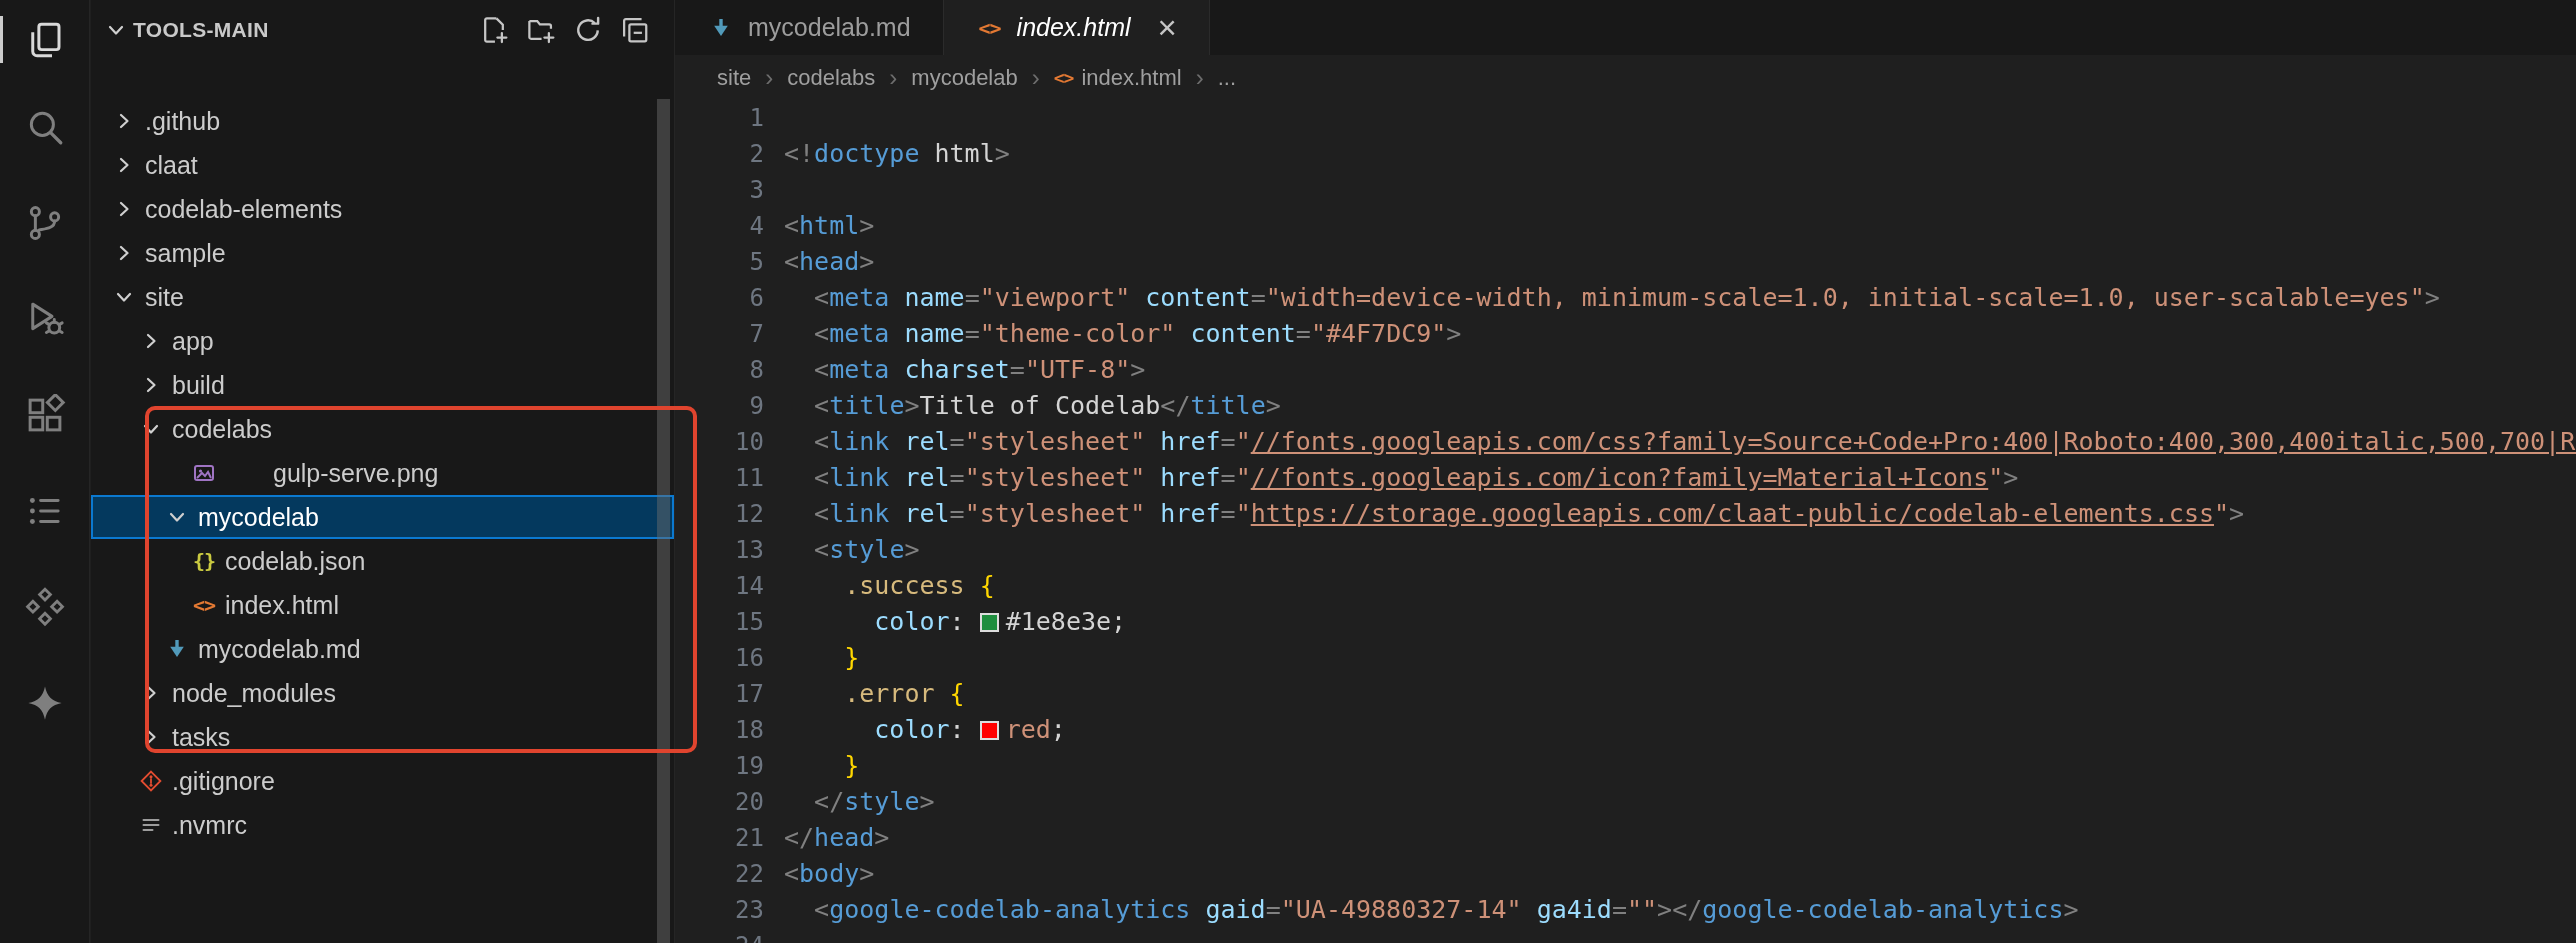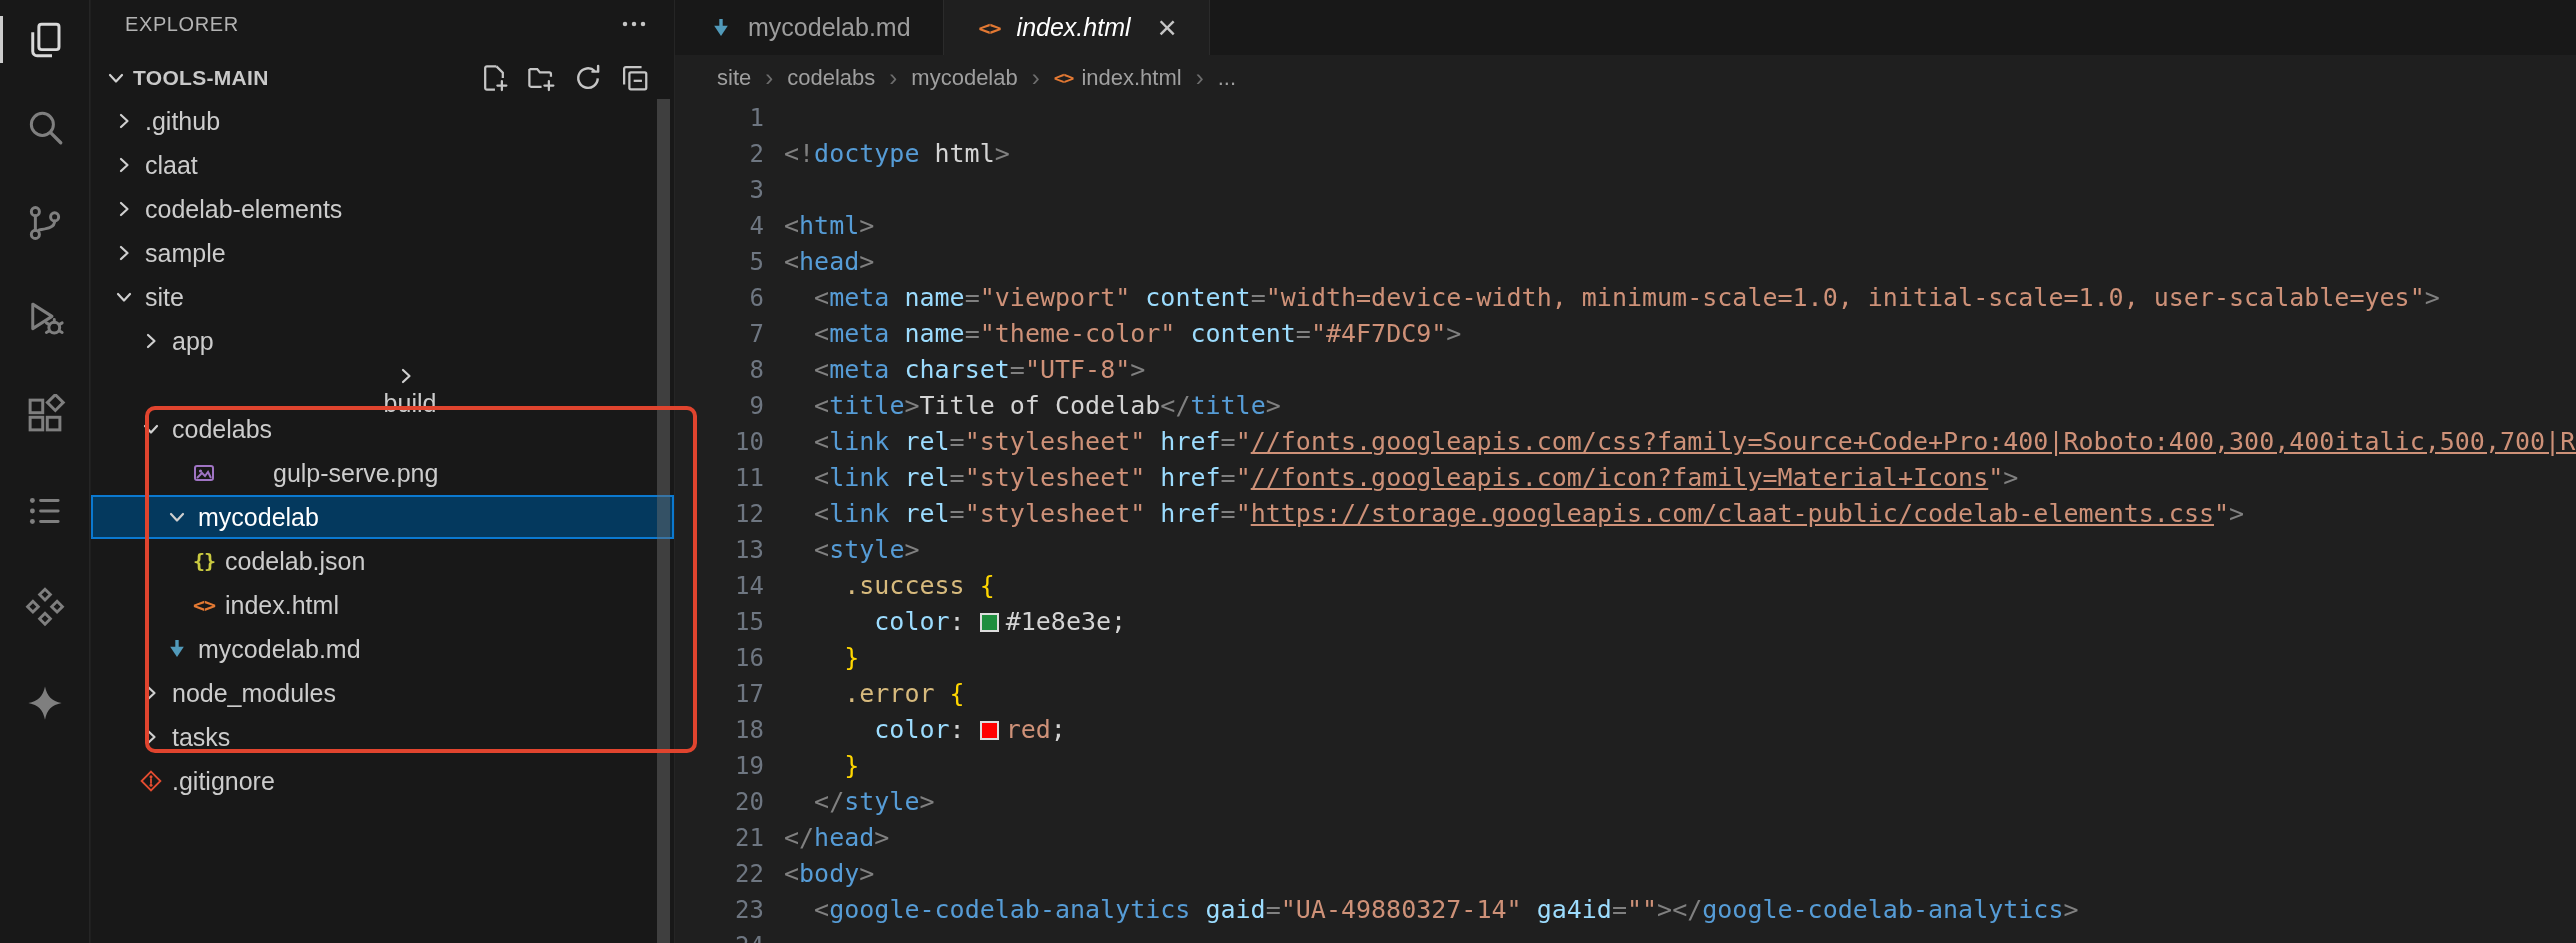--- a/index.html
+++ b/index.html
@@ -148,30 +148,20 @@
       <div class="ab-item">
         <span class="icon ">
           <svg viewBox="0 0 24 24" width="42" height="42">
             <path d="M12 2.5 C13.2 8.2 15.8 10.8 21.5 12 C15.8 13.2 13.2 15.8 12 21.5 C10.8 15.8 8.2 13.2 2.5 12 C8.2 10.8 10.8 8.2 12 2.5 Z" fill="currentColor"></path>
           </svg>
         </span>
       </div>
     </nav>
 
   <aside class="sidebar">
-    <div class="sidebar-header">
-      <span class="sidebar-title">EXPLORER</span>
-      <span class="header-action">
-          <svg viewBox="0 0 16 16" width="30" height="30" fill="currentColor">
-            <circle cx="3.2" cy="8" r="1.2"></circle>
-            <circle cx="8" cy="8" r="1.2"></circle>
-            <circle cx="12.8" cy="8" r="1.2"></circle>
-          </svg>
-        </span>
-    </div>
     <div class="section-row">
       <span class="icon twistie">
           <svg viewBox="0 0 26 26" width="26" height="26">
             <path d="M7 10 L13 16.5 L19 10" fill="none" stroke="currentColor" stroke-width="2.2" stroke-linecap="round" stroke-linejoin="round"></path>
           </svg>
         </span>
       <span class="section-label">TOOLS-MAIN</span>
       <span class="section-actions">
           <span class="section-action">
             <span class="icon ">
@@ -251,21 +241,21 @@
           <span class="tree-label">site</span>
         </div>
         <div class="tree-row" style="padding-left: 47px;">
           <span class="icon twistie">
             <svg viewBox="0 0 26 26" width="26" height="26">
               <path d="M10 7 L16.5 13 L10 19" fill="none" stroke="currentColor" stroke-width="2.2" stroke-linecap="round" stroke-linejoin="round"></path>
             </svg>
           </span>
           <span class="tree-label">app</span>
         </div>
-        <div class="tree-row" style="padding-left: 47px; flex-direction: column;">
+        <div class="tree-row" style="padding-left: 47px;">
           <span class="icon twistie">
             <svg viewBox="0 0 26 26" width="26" height="26">
               <path d="M10 7 L16.5 13 L10 19" fill="none" stroke="currentColor" stroke-width="2.2" stroke-linecap="round" stroke-linejoin="round"></path>
             </svg>
           </span>
           <span class="tree-label">build</span>
         </div>
         <div class="tree-row" style="padding-left: 47px;">
           <span class="icon twistie">
             <svg viewBox="0 0 26 26" width="26" height="26">
@@ -332,20 +322,28 @@
         <div class="tree-row" style="padding-left: 47px;">
           <span class="icon file-ic">
             <svg viewBox="0 0 24 24" width="24" height="24" fill="none" stroke="#e44c30" stroke-width="1.8">
               <path d="M12 2.6 L21.4 12 L12 21.4 L2.6 12 Z"></path>
               <circle cx="12" cy="7.8" r="1.5" fill="#e44c30" stroke="none"></circle>
               <circle cx="12" cy="16.2" r="1.5" fill="#e44c30" stroke="none"></circle>
               <path d="M12 9.3 v5.4"></path>
             </svg>
           </span>
           <span class="tree-label">.gitignore</span>
+        </div>
+        <div class="tree-row" style="padding-left: 47px;">
+          <span class="icon file-ic">
+            <svg viewBox="0 0 24 24" width="24" height="24" stroke="#9d9d9d" stroke-width="2" stroke-linecap="round" fill="none">
+              <path d="M4.5 7 h15 M4.5 12 h15 M4.5 17 h9"></path>
+            </svg>
+          </span>
+          <span class="tree-label">.nvmrc</span>
         </div>
       </div>
     <div class="sidebar-scrollbar"></div>
   </aside>
 
   <main class="editor-group">
     <div class="tab-bar">
         <div class="tab">
           <span class="icon tab-ic">
             <svg viewBox="0 0 24 24" width="24" height="24">

